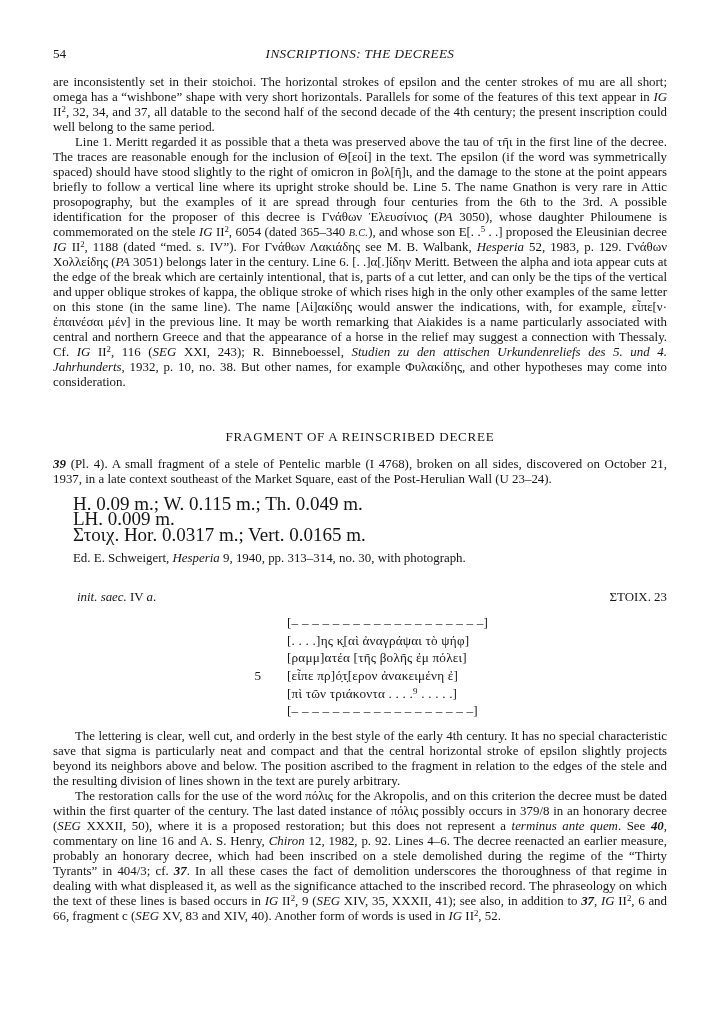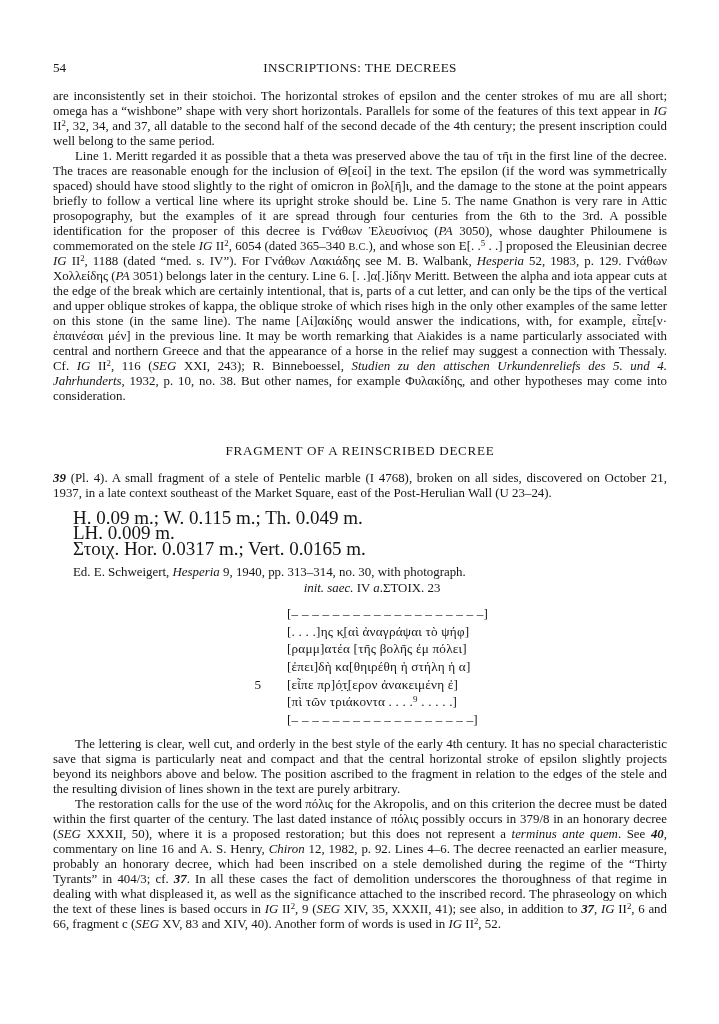--- a/index.html
+++ b/index.html
@@ -5,30 +5,30 @@
   html,body{margin:0;padding:0;}
   body{
     width:719px;height:1024px;
     background:#ffffff;color:#151515;
     font-family:"Liberation Serif","DejaVu Serif",serif;
     overflow:hidden;
   }
   .page{
     box-sizing:border-box;
     width:719px;height:1024px;
-    padding:60px 52px 0 53px;
+    padding:46px 52px 0 53px;
   }
   
   .page-header{
     position:relative;
     font-size:13.2px;line-height:15px;
     margin-bottom:14px;
   }
   .page-number{position:absolute;left:0;top:0;}
-  .running-head{display:block;text-align:center;letter-spacing:0.4px;}
+  .running-head{display:block;text-align:center;letter-spacing:0.4px;font-style:italic;}
   
   .body-para{
     font-size:12.9px;line-height:15px;
     text-align:justify;
     margin:0;
     hyphens:none;
   }
   .indent{text-indent:22px;}
   .mt-first{margin-top:0;}
   
@@ -41,43 +41,43 @@
   
   .measurements{
     margin:9px 0 0 20px;
     font-size:19px;line-height:15.4px;
   }
   .edition-line{
     margin:9px 0 0 20px;
     font-size:12.9px;line-height:15px;
   }
   .dateline{
-    display:flex;justify-content:center;
-    margin:1px 0 0 0;
+    display:flex;justify-content:space-between;
+    margin:24px 0 0 0;
     font-size:12.9px;line-height:15px;
   }
   .date-left{margin-left:24px;}
   
   .inscription{margin-top:9px;}
   .insc-row{
     display:flex;
     font-size:13.2px;line-height:17.6px;
     white-space:nowrap;
   }
   .insc-num{
     width:208px;text-align:right;
     flex:0 0 auto;
   }
   .insc-text{padding-left:26px;letter-spacing:0.2px;}
   .after-insc{margin-top:9px;}
   
   .st-i{font-style:italic;}
   .st-b{font-weight:bold;font-style:italic;}
   .st-sup{font-size:0.68em;position:relative;top:-0.45em;line-height:0;}
-  .st-sc{font-size:0.8em;letter-spacing:0.3px;}
+  .st-sc{font-size:0.8em;letter-spacing:0.3px;font-style:italic;}
 </style>
 </head>
 <body>
 
 <div class="page">
 
   <header class="page-header">
     <span class="page-number">54</span>
     <span class="running-head">INSCRIPTIONS: THE DECREES</span>
   </header>
@@ -110,24 +110,20 @@
     </div>
     <div class="insc-row">
       <span class="insc-num"></span>
       <span class="insc-text"><span>[. . . .]ης κ̣[αὶ ἀναγράψαι τὸ ψήφ]</span></span>
     </div>
     <div class="insc-row">
       <span class="insc-num"></span>
       <span class="insc-text"><span>[ραμμ]ατέα [τῆς βολῆς ἐμ πόλει]</span></span>
     </div>
     <div class="insc-row">
-      <span class="insc-num"></span>
-      <span class="insc-text"><span>[ἐπει]δὴ κα[θηιρέθη ἡ στήλη ἡ α]</span></span>
-    </div>
-    <div class="insc-row">
       <span class="insc-num">5</span>
       <span class="insc-text"><span>[εἶπε πρ]ό̣τ̣[ερον ἀνακειμένη ἐ]</span></span>
     </div>
     <div class="insc-row">
       <span class="insc-num"></span>
       <span class="insc-text"><span>[πὶ τῶν τριάκοντα . . . .</span><span class="st-sup">9</span><span> . . . . .]</span></span>
     </div>
     <div class="insc-row">
       <span class="insc-num"></span>
       <span class="insc-text"><span>[– – – – – – – – – – – – – – – – – –]</span></span>

